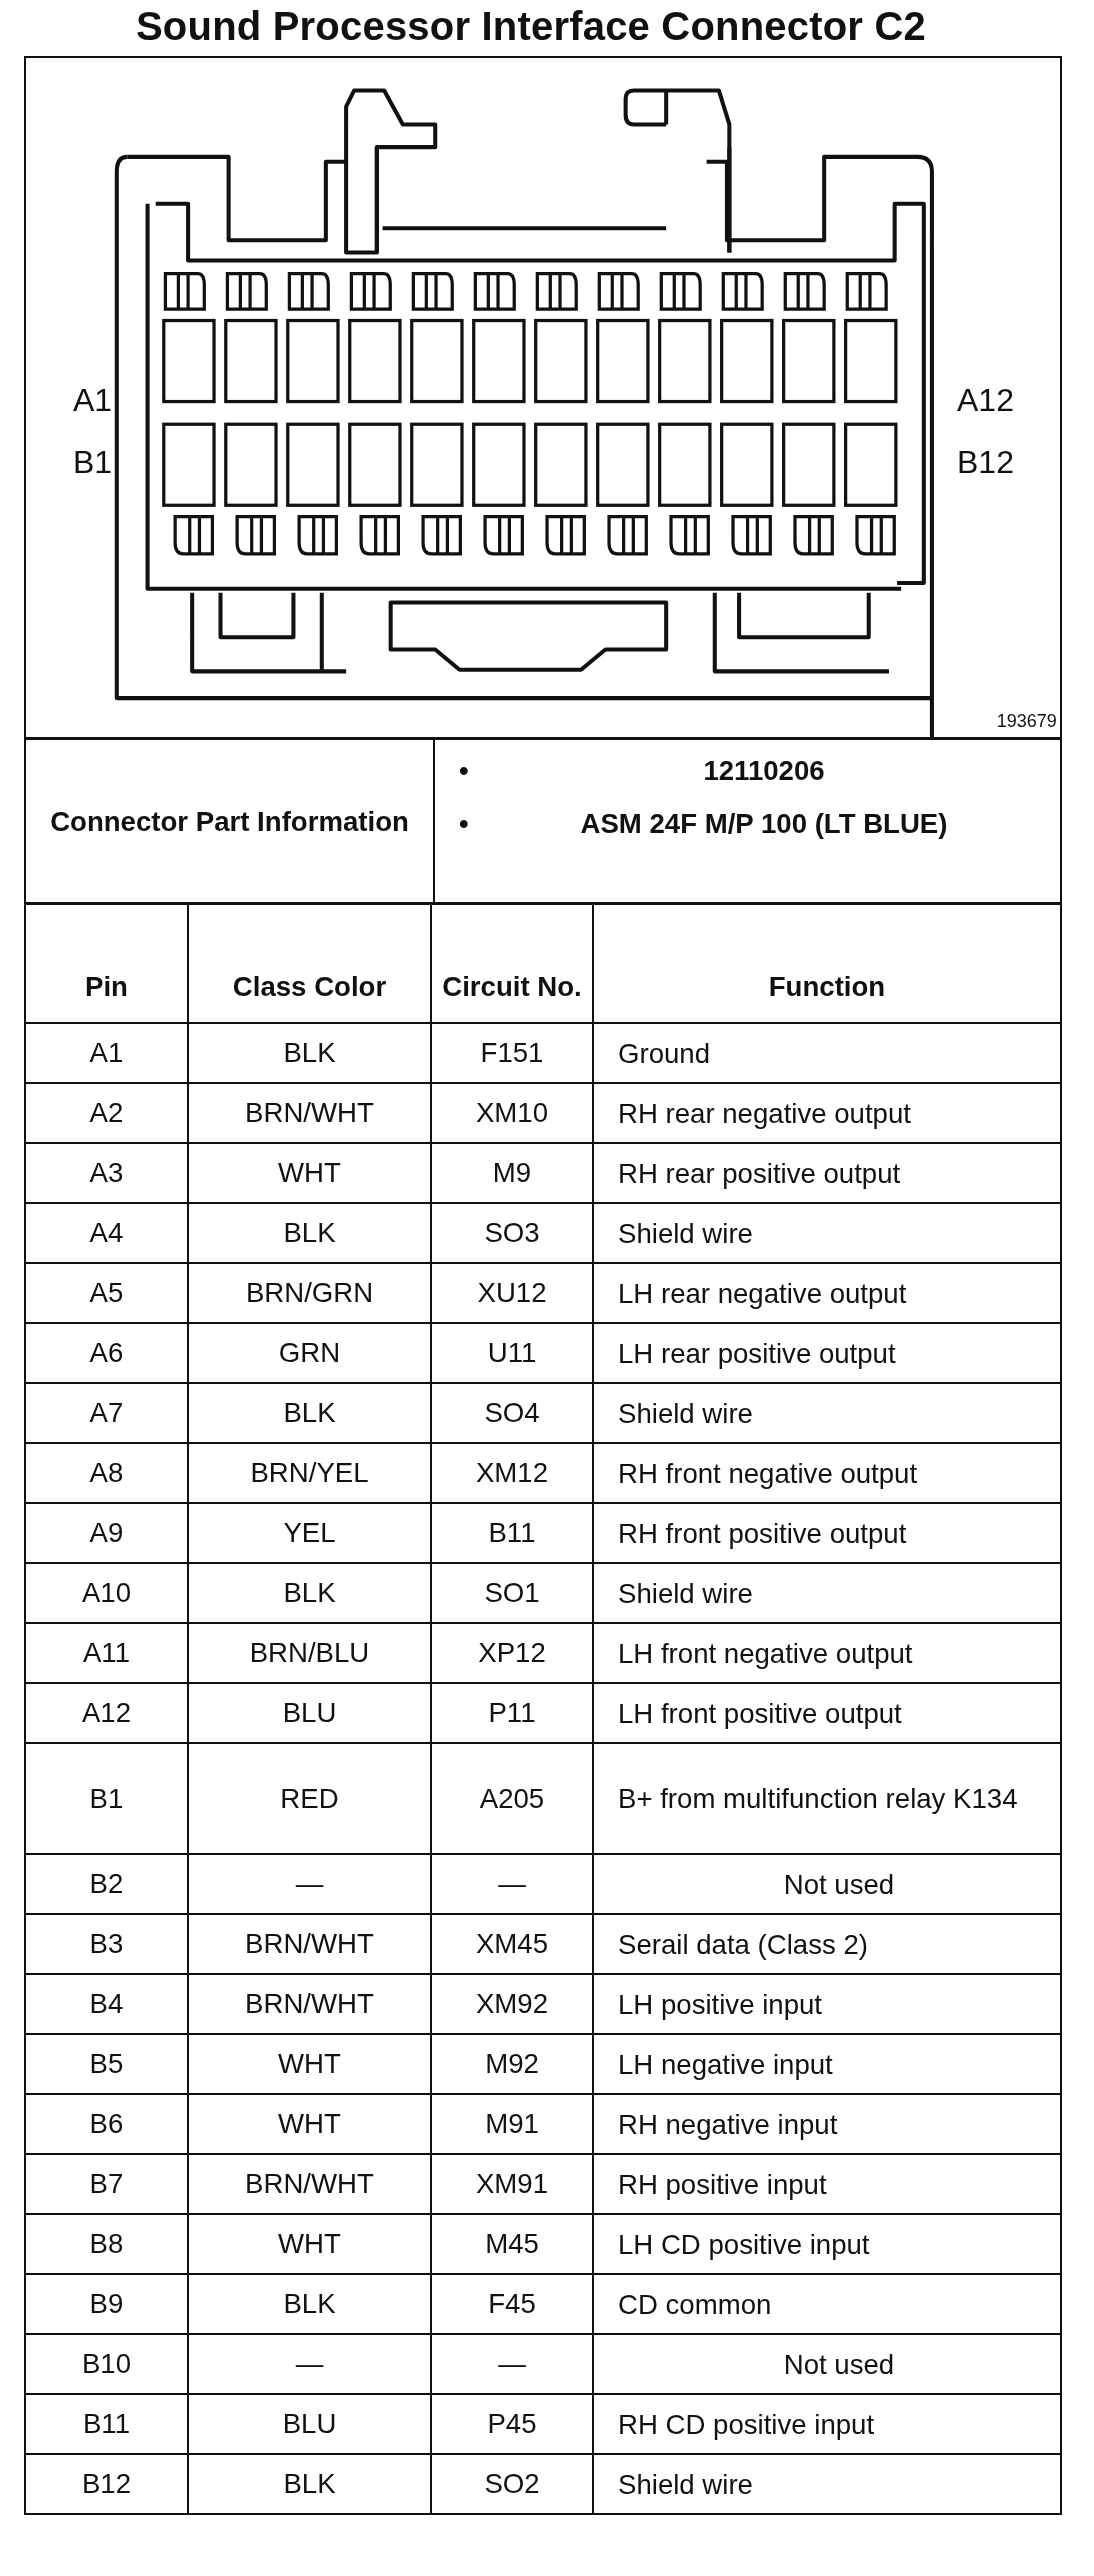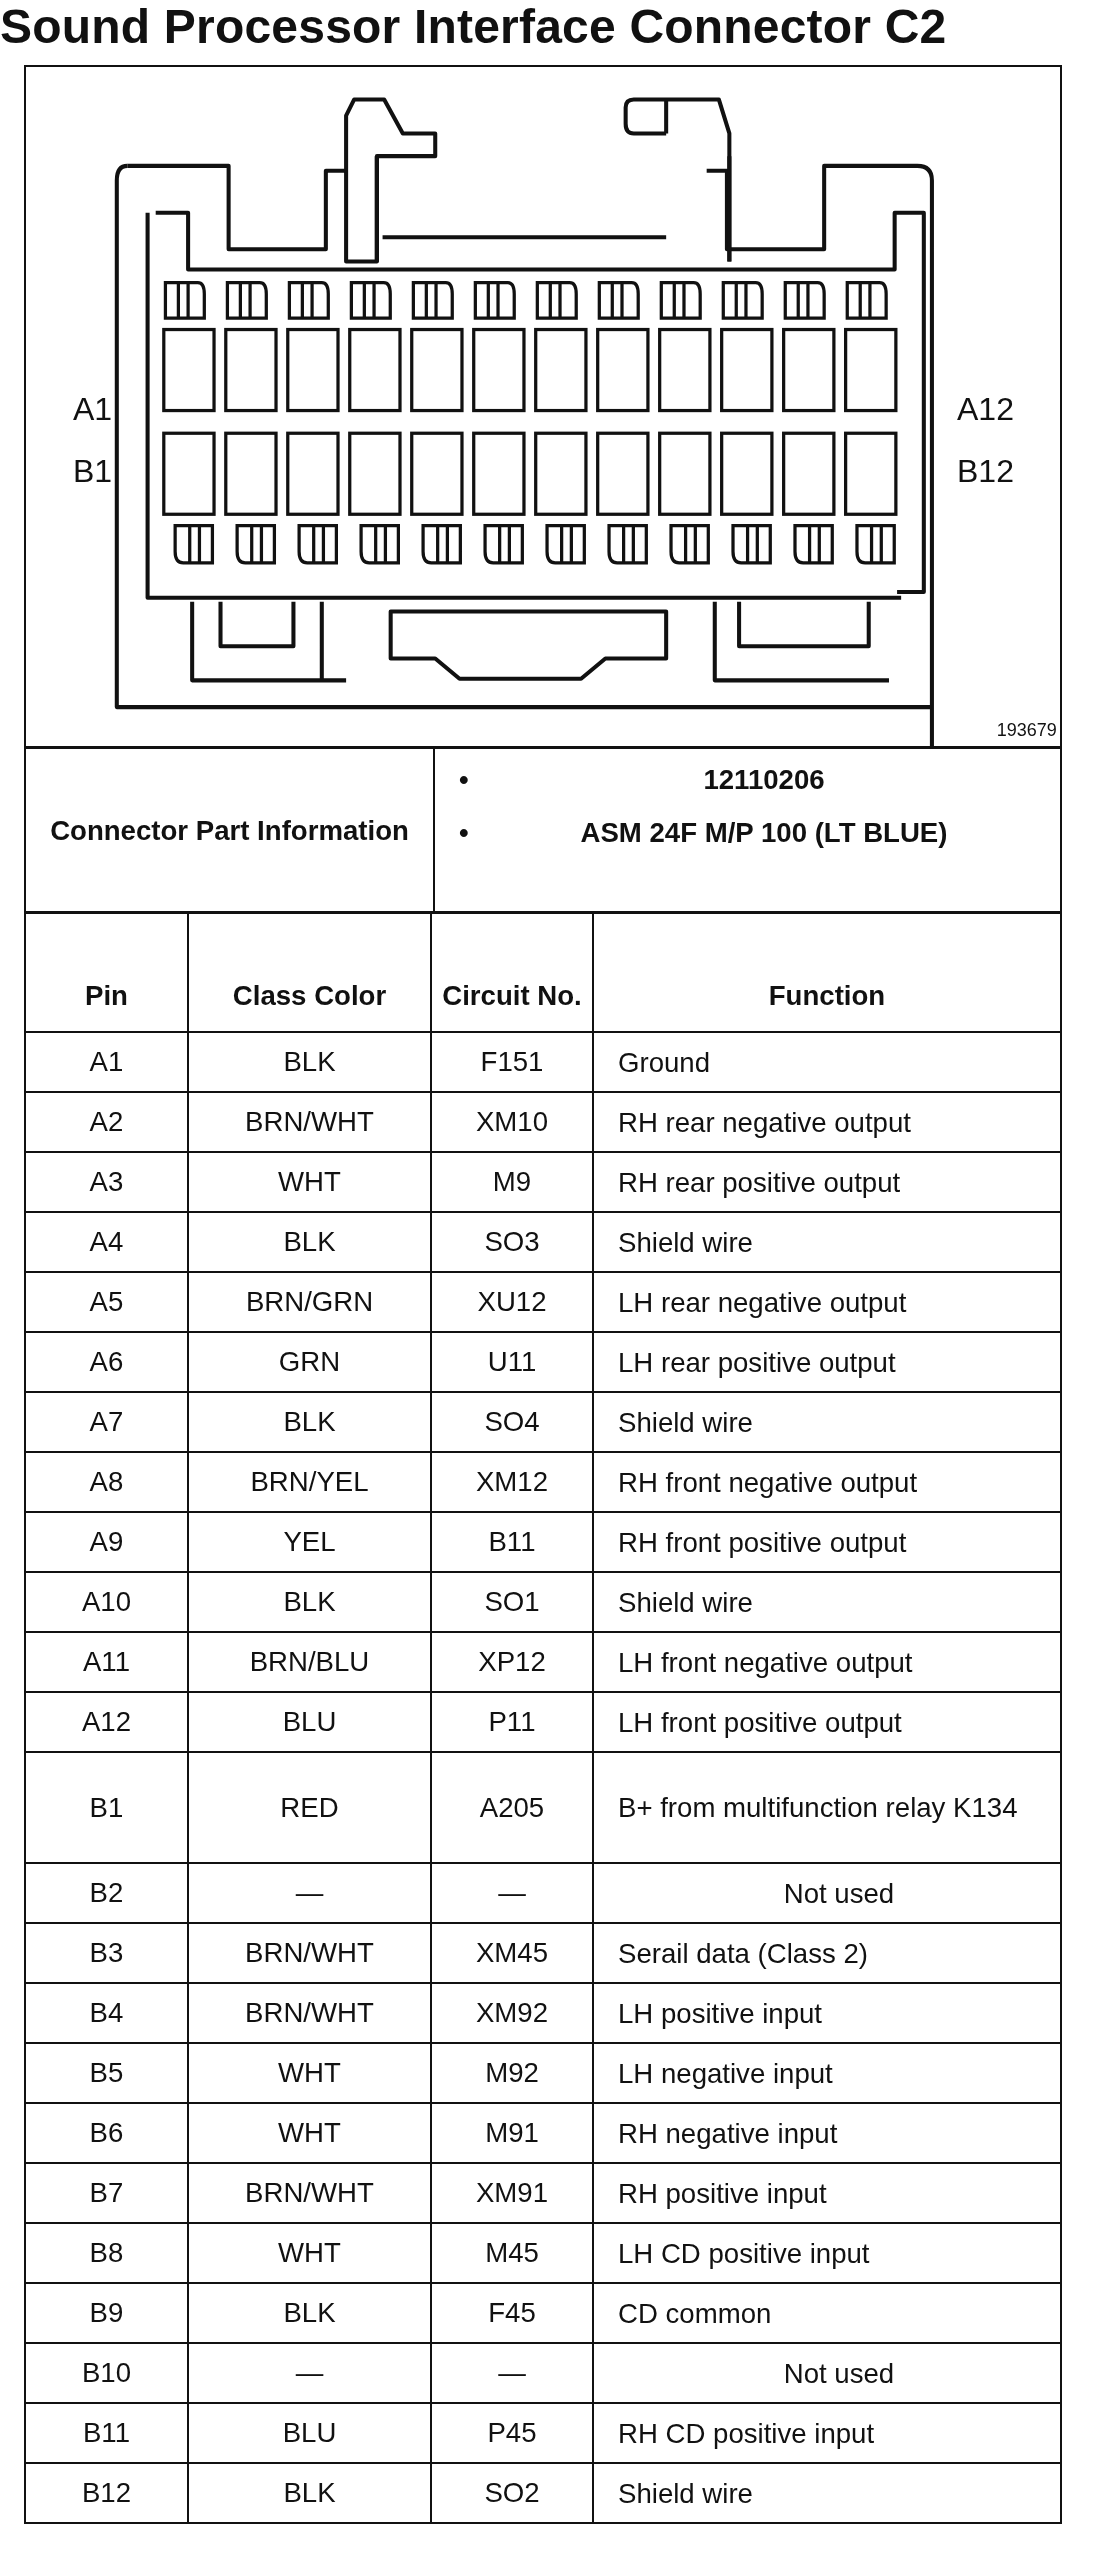--- a/index.html
+++ b/index.html
@@ -1,20 +1,20 @@
 <!DOCTYPE html>
 <html style="font-size:13px"><head>
 <meta charset="utf-8">
 <style>
   html, body { margin:0; padding:0; background:#ffffff; }
   body { width:1094px; height:2576px; position:relative; overflow:hidden;
          font-family:"Liberation Sans", sans-serif; color:#111; }
-  .title { position:absolute; left:0; top:1.6px; width:1062px; 
-           font-weight:bold; font-size:48px; letter-spacing:0.2px; line-height:49px; }
-  .frame { position:absolute; left:24px; top:65px; width:1034px; border:2.4px solid #111;
+  .title { position:absolute; left:0; top:1.6px; width:1062px; text-align:center;
+           font-weight:bold; font-size:40px; letter-spacing:0.2px; line-height:49px; }
+  .frame { position:absolute; left:24px; top:56px; width:1034px; border:2.4px solid #111;
            border-bottom:none; }
   .diagram { position:relative; height:679px; border-bottom:3.2px solid #111; }
   .diagram svg { position:absolute; left:0; top:0; }
   .fig-num { position:absolute; right:3.2px; bottom:4.9px; font-size:18px; }
   .pin-label { position:absolute; font-size:32px; }
   .partinfo { display:flex; height:162px; border-bottom:3.2px solid #111; }
   .partinfo .lbl { width:407px; border-right:2.4px solid #111; display:flex; align-items:center;
                    justify-content:center; text-align:right; font-weight:bold; font-size:27.6px; line-height:45px; }
   .partinfo .vals { flex:1; padding:8px 0 0 65px; font-weight:bold; font-size:27.6px;text-align:center; }
   .partinfo .vals .item { position:relative; line-height:45px; margin-bottom:8px; padding-right:32px; }

